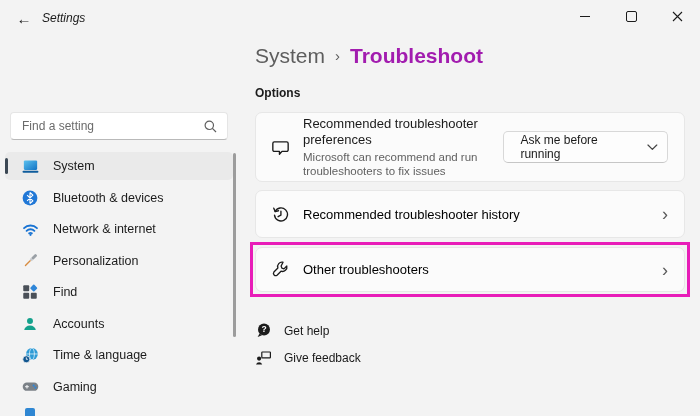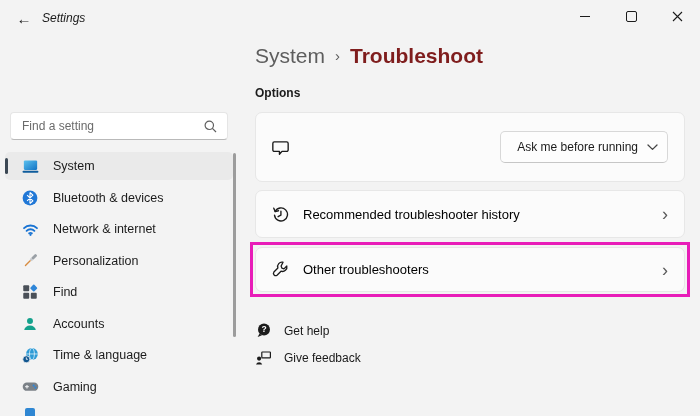--- a/index.html
+++ b/index.html
@@ -32,21 +32,21 @@
   .nav-item.selected{background:#eaeaea;}
   .accent-pill{position:absolute;left:0;top:6px;width:3px;height:16px;border-radius:2px;background:#3c4854;}
   .nav-icon{width:20px;height:20px;flex:0 0 20px;display:flex;align-items:center;justify-content:center;}
   .scrollbar{position:absolute;left:233px;top:153px;width:2.5px;height:184px;background:#9c9c9c;border-radius:2px;cursor:pointer;}
   .partial-icon{position:absolute;left:25px;top:408px;width:10px;height:8px;background:#2f87d3;border-radius:2px 2px 0 0;}
 
   
   .breadcrumb{position:absolute;left:255px;top:44px;font-size:21px;display:flex;align-items:baseline;}
   .bc-parent{color:#5d5d5d;cursor:pointer;}
   .bc-sep{color:#5d5d5d;font-size:15px;margin:0 10px;position:relative;top:-2px;}
-  .bc-current{color:#7f1d1d;font-weight:700;}
+  .bc-current{color:#a21caf;font-weight:700;}
   .section-label{position:absolute;left:255px;top:86px;font-size:12px;font-weight:700;}
 
   .card{position:absolute;left:255px;width:430px;background:#fbfbfb;border:1px solid #e7e7e7;
         border-radius:7px;box-sizing:border-box;display:flex;align-items:center;
         padding:0 16px 0 13px;}
   .card-1{top:112px;height:70px;}
   .card-2{top:190px;height:48px;cursor:pointer;}
   .card-3{top:247px;height:45px;cursor:pointer;}
   .card-icon{width:22px;flex:0 0 22px;display:flex;align-items:center;justify-content:center;}
   .card-text{margin-left:12px;width:205px;}
@@ -213,20 +213,24 @@
   </div>
 
   <div class="section-label">Options</div>
 
   <div class="card card-1">
     <span class="card-icon">
       <svg width="21" height="21" viewBox="0 0 20 20">
         <path d="M4.1 4.7 h11.8 a1.4 1.4 0 0 1 1.4 1.4 v6.2 a1.4 1.4 0 0 1 -1.4 1.4 h-4.5 l-2.4 2.7 v-2.7 H4.1 a1.4 1.4 0 0 1 -1.4 -1.4 V6.1 a1.4 1.4 0 0 1 1.4 -1.4 z" stroke="#1b1b1b" stroke-width="1.3" fill="none" stroke-linejoin="round"></path>
       </svg>
     </span>
+    <div class="card-text">
+      <div class="card-title">Recommended troubleshooter preferences</div>
+      <div class="card-desc">Microsoft can recommend and run troubleshooters to fix issues</div>
+    </div>
     <div class="dropdown">
       <span>Ask me before running</span>
       <svg width="11" height="7" viewBox="0 0 11 7">
         <path d="M1 1 L5.5 5.4 L10 1" stroke="#454545" stroke-width="1.3" fill="none" stroke-linecap="round" stroke-linejoin="round"></path>
       </svg>
     </div>
   </div>
 
   <div class="card card-2">
     <span class="card-icon">

